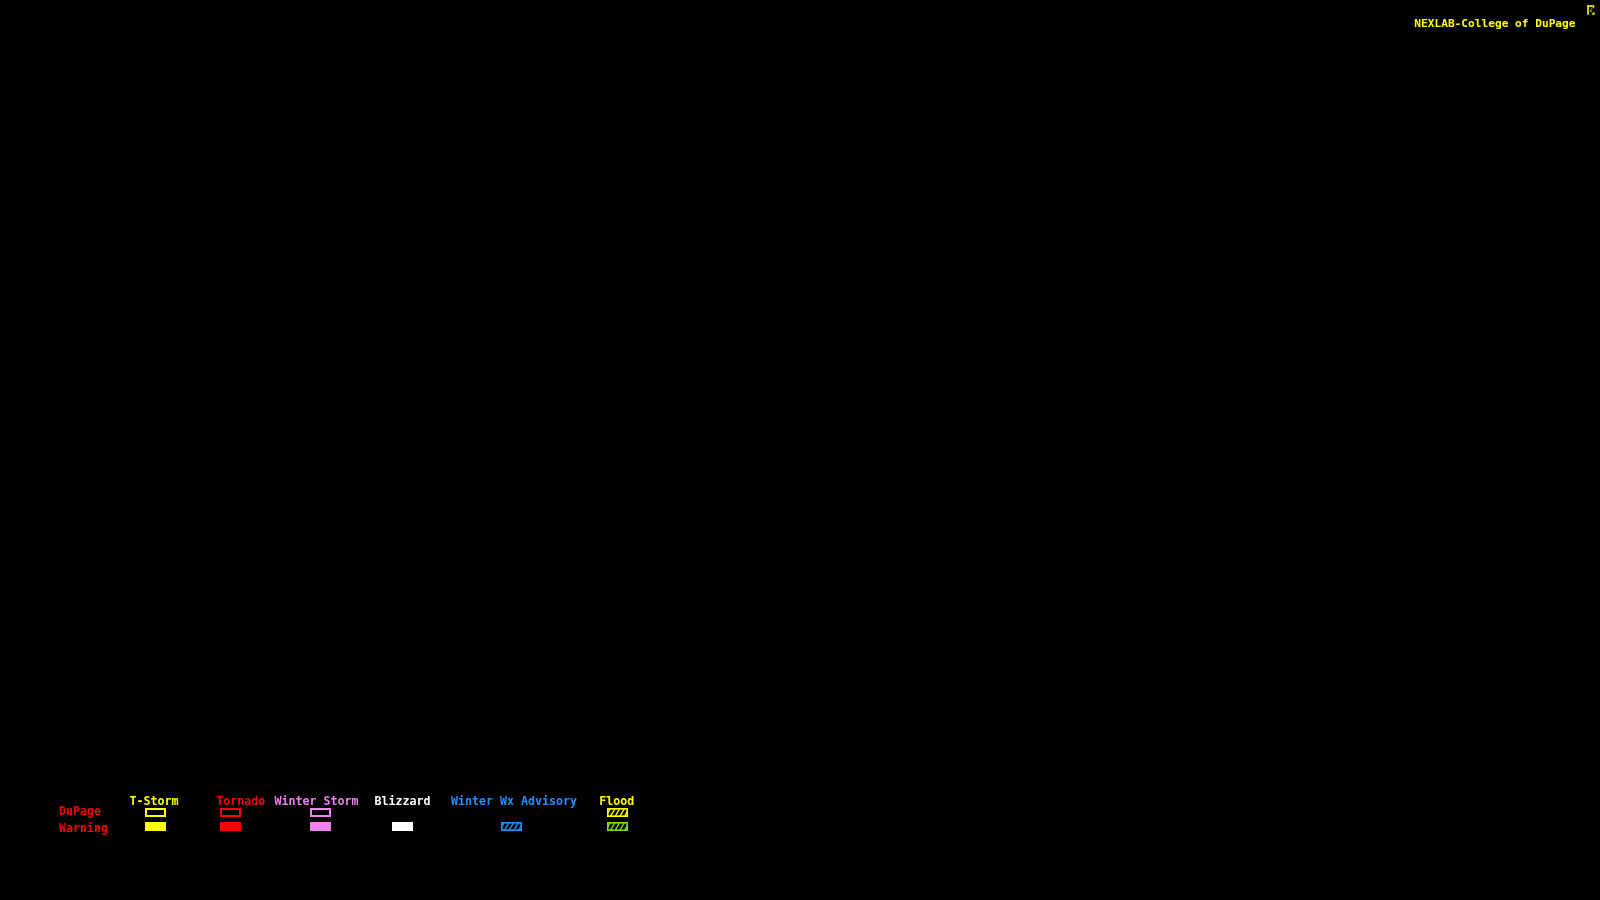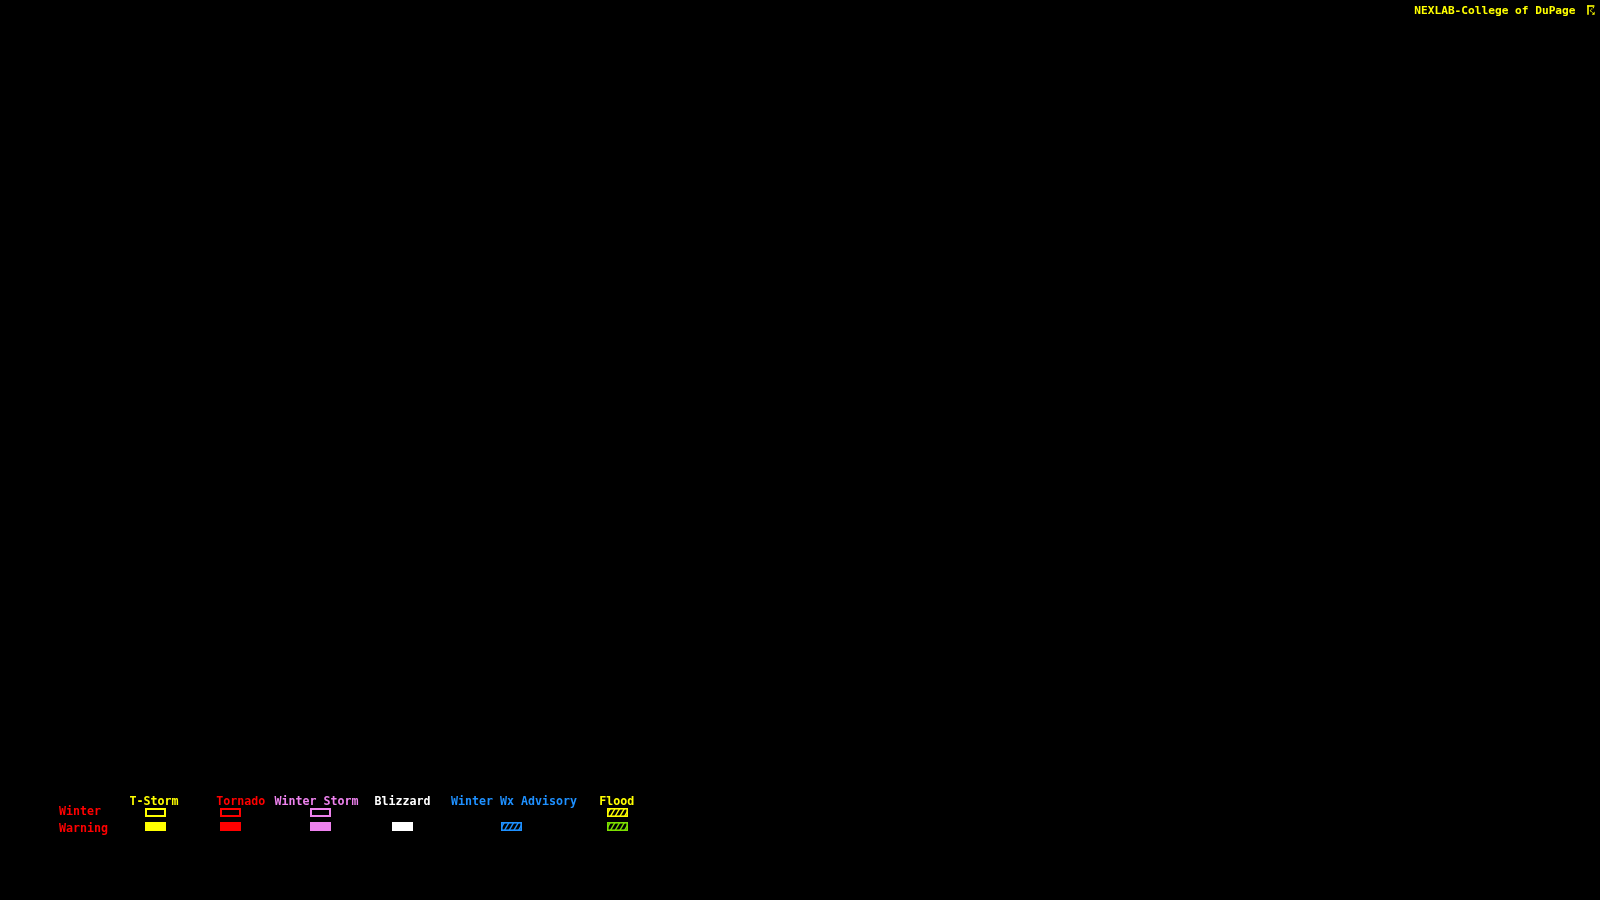--- a/index.html
+++ b/index.html
@@ -30,21 +30,21 @@
   .swatch.solid { background: currentColor; }
   .swatch.hatch-svg { border: none; width: 21px; height: 9px; }
   #credit {
     position: absolute;
     top: 4.9px;
     right: 4.7px;
     display: flex;
     align-items: flex-start;
     gap: 11.8px;
   }
-  #credit .txt { position: static; font-size: 11.16px; }
+  #credit .txt { position: static; font-size: 11.16px; margin-top: 13px; }
   #logo-glyph { margin-top: 0.6px; }
 </style>
 </head>
 <body>
 
 <div id="stage">
 
   <div style="position:absolute;left:0;top:0;width:1600px;height:900px;background:#000;"></div>
 
 
@@ -56,21 +56,21 @@
         <line x1="0.2" y1="1.0" x2="7.4" y2="1.0" stroke-width="1.6"></line>
         <line x1="6.8" y1="2.2" x2="3.1" y2="5.6" stroke-width="1.15" stroke-dasharray="1.15 0.95"></line>
         <line x1="3.7" y1="6.1" x2="5.7" y2="8.2" stroke-width="1.15" stroke-dasharray="1.15 0.95"></line>
       </g>
       <polygon points="4.8,9.8 7.6,9.8 7.6,6.5" fill="currentColor"></polygon>
     </svg>
   </div>
 
   <div id="legend">
 
-    <div class="txt" style="left: 59px; top: 804.7px; color: rgb(255, 0, 0);">Winter</div>
+    <div class="txt" style="left: 59px; top: 804.7px; color: rgb(255, 0, 0);">DuPage</div>
     <div class="txt" style="left: 59px; top: 821.7px; color: rgb(255, 0, 0); text-align: center;">Warning</div>
 
     <div class="txt col-label" style="left: 153.9px; top: 794.7px; color: rgb(255, 255, 0);">T-Storm</div>
     <div class="txt col-label" style="left: 228.8px; top: 794.7px; color: rgb(255, 0, 0); margin-left: 12px;">Tornado</div>
     <div class="txt col-label" style="left: 316.6px; top: 794.7px; color: rgb(238, 130, 238);">Winter Storm</div>
     <div class="txt col-label" style="left: 402.5px; top: 794.7px; color: rgb(255, 255, 255); text-align: center;">Blizzard</div>
     <div class="txt col-label" style="left: 514px; top: 794.7px; color: rgb(30, 144, 255);">Winter Wx Advisory</div>
     <div class="txt col-label" style="left: 616.8px; top: 794.7px; color: rgb(255, 255, 0);">Flood</div>
 
     <div class="swatch" style="left: 145.3px; top: 808.1px; color: rgb(255, 255, 0);"></div>

